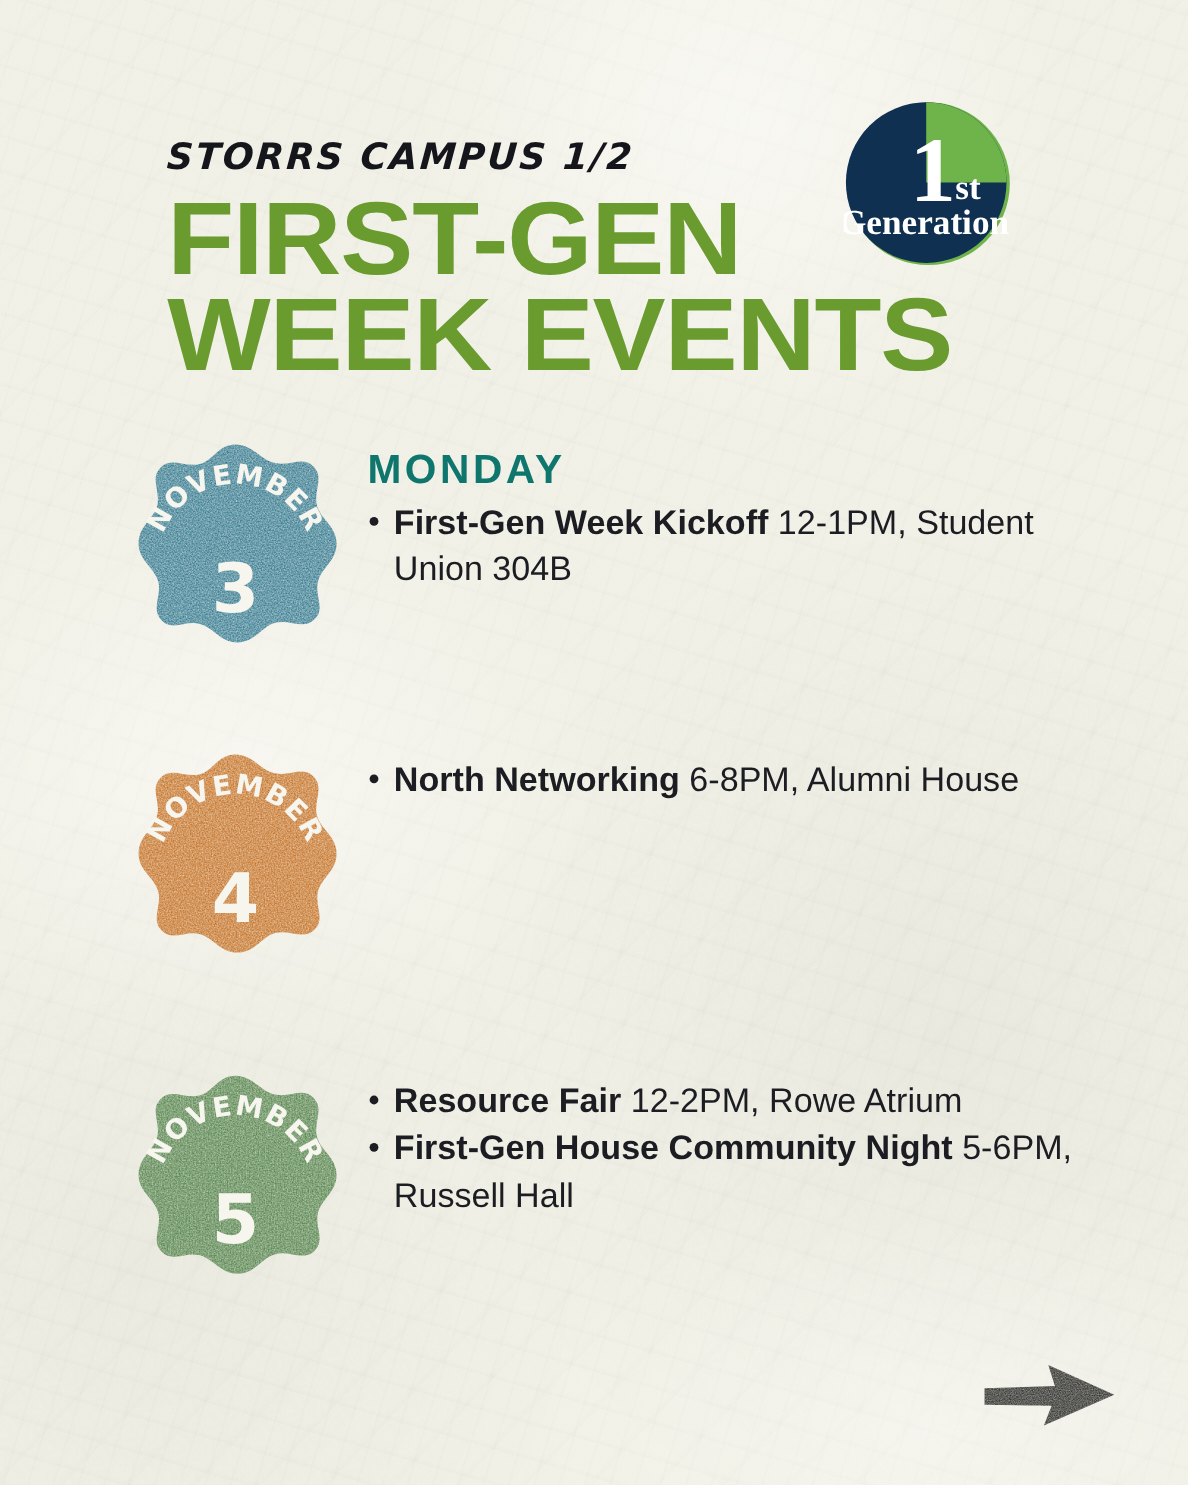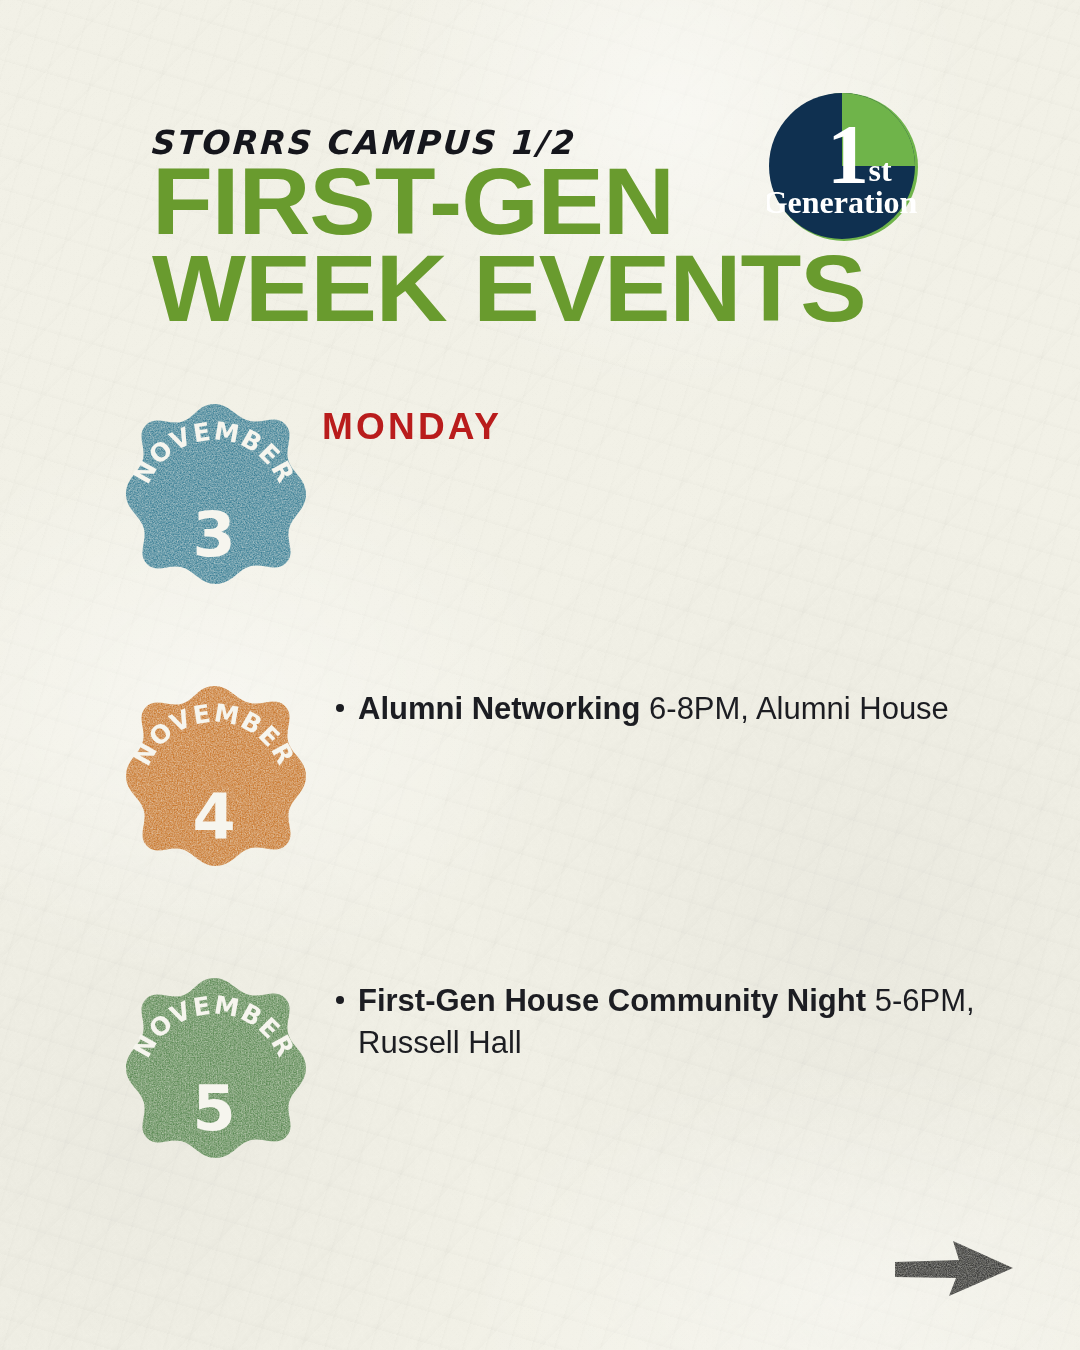--- a/index.html
+++ b/index.html
@@ -41,21 +41,21 @@
   
   .kicker {
     position:absolute; left:152px; top:123px;
     font-family:"DejaVu Sans", sans-serif;
     font-weight:700; font-style:italic;
     font-size:33px; letter-spacing:2.2px;
     color:#15161c;
     transform:skewX(-4deg);
   }
   .title-block {
-    position:absolute; left:152px; top:158px;
+    position:absolute; left:152px; top:173px;
     width:780px;
   }
   .title-line {
     font-family:"Liberation Sans Narrow","Liberation Sans", sans-serif;
     font-weight:700;
     font-size:94px;
     line-height:0.93;
     letter-spacing:-1px;
     color:#699b2e;
     transform:scaleX(1.06);
@@ -96,22 +96,23 @@
 
   .events {
     position:absolute; left:322px; top:8px;
     width:700px;
   }
   .day-name {
     font-family:"Liberation Sans", sans-serif;
     font-weight:700;
     font-size:37px;
     letter-spacing:3.2px;
-    color:#b91c1c;
+    color:#0f766e;
     margin-bottom:6px;
+    margin-left:12px;
   }
   ul.event-list { list-style:none; }
   ul.event-list li {
     position:relative;
     padding-left:36px;
     font-family:"Liberation Sans Narrow","Liberation Sans", sans-serif;
     font-size:31px;
     line-height:1.37;
     color:#1c1d22;
     margin-bottom:1px;
@@ -184,20 +185,23 @@
         <text font-family="'DejaVu Sans', sans-serif" font-size="25" font-weight="700" fill="#f6f5ee" letter-spacing="1.5">
           <textPath href="#arcMon" startOffset="50%" text-anchor="middle">NOVEMBER</textPath>
         </text>
       </svg>
       <div class="badge-num">3</div>
     </div>
 
     <div class="events">
       <div class="day-name">MONDAY</div>
       <ul class="event-list">
+        <li>
+          <span class="ev-name">First-Gen Week Kickoff</span><span class="ev-detail"> 12-1PM, Student Union 304B</span>
+        </li>
       </ul>
     </div>
   </div>
 
   <div class="day-row row-tue">
     <div class="badge-wrap">
       <svg class="badge-label" viewBox="0 0 204 204" width="204" height="204">
         <defs>
           <path id="arcTue" d="M 32 112 A 70 70 0 0 1 172 112" fill="none"></path>
           <filter id="speckTue" x="-10%" y="-10%" width="120%" height="120%">
@@ -221,21 +225,21 @@
         <text font-family="'DejaVu Sans', sans-serif" font-size="25" font-weight="700" fill="#f6f5ee" letter-spacing="1.5">
           <textPath href="#arcTue" startOffset="50%" text-anchor="middle">NOVEMBER</textPath>
         </text>
       </svg>
       <div class="badge-num">4</div>
     </div>
 
     <div class="events">
       <ul class="event-list">
         <li>
-          <span class="ev-name">Alumni Networking</span><span class="ev-detail"> 6-8PM, Alumni House</span>
+          <span class="ev-name">North Networking</span><span class="ev-detail"> 6-8PM, Alumni House</span>
         </li>
       </ul>
     </div>
   </div>
 
   <div class="day-row row-wed">
     <div class="badge-wrap">
       <svg class="badge-label" viewBox="0 0 204 204" width="204" height="204">
         <defs>
           <path id="arcWed" d="M 32 112 A 70 70 0 0 1 172 112" fill="none"></path>
@@ -260,20 +264,23 @@
         <text font-family="'DejaVu Sans', sans-serif" font-size="25" font-weight="700" fill="#f6f5ee" letter-spacing="1.5">
           <textPath href="#arcWed" startOffset="50%" text-anchor="middle">NOVEMBER</textPath>
         </text>
       </svg>
       <div class="badge-num">5</div>
     </div>
 
     <div class="events">
       <ul class="event-list">
         <li>
+          <span class="ev-name">Resource Fair</span><span class="ev-detail"> 12-2PM, Rowe Atrium</span>
+        </li>
+        <li>
           <span class="ev-name">First-Gen House Community Night</span><span class="ev-detail"> 5-6PM, Russell Hall</span>
         </li>
       </ul>
     </div>
   </div>
 
   <div class="arrow">
     <svg viewBox="0 0 124 74" width="124" height="74">
       <defs>
         <filter id="speckArrow" x="-10%" y="-10%" width="120%" height="120%">

